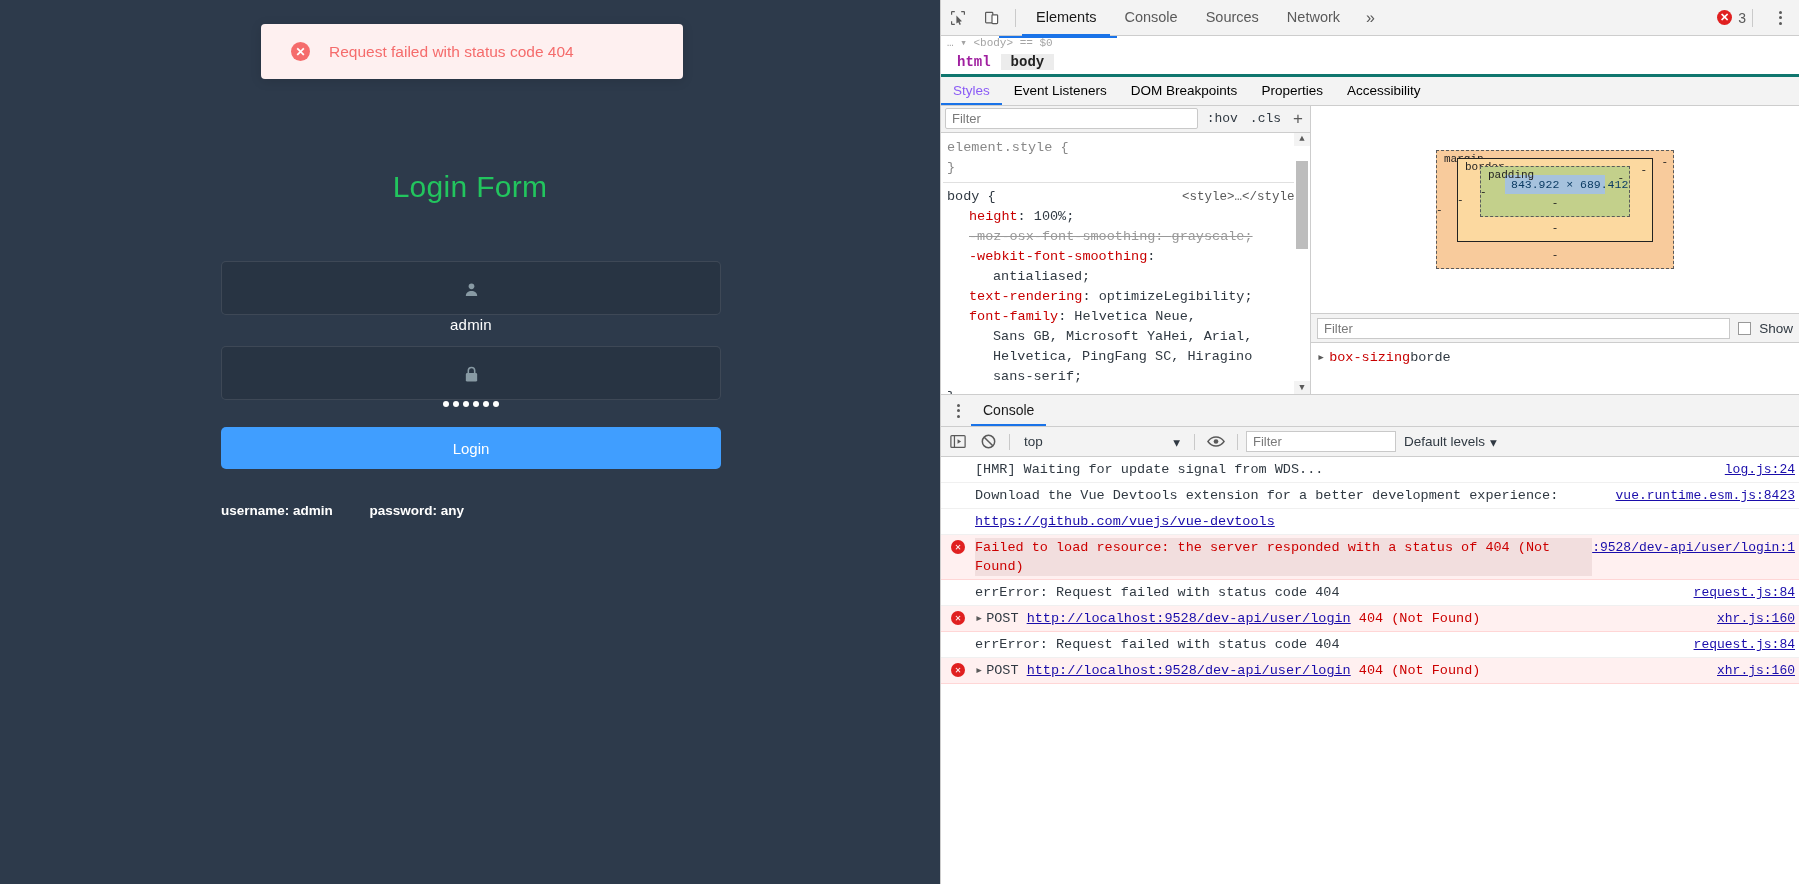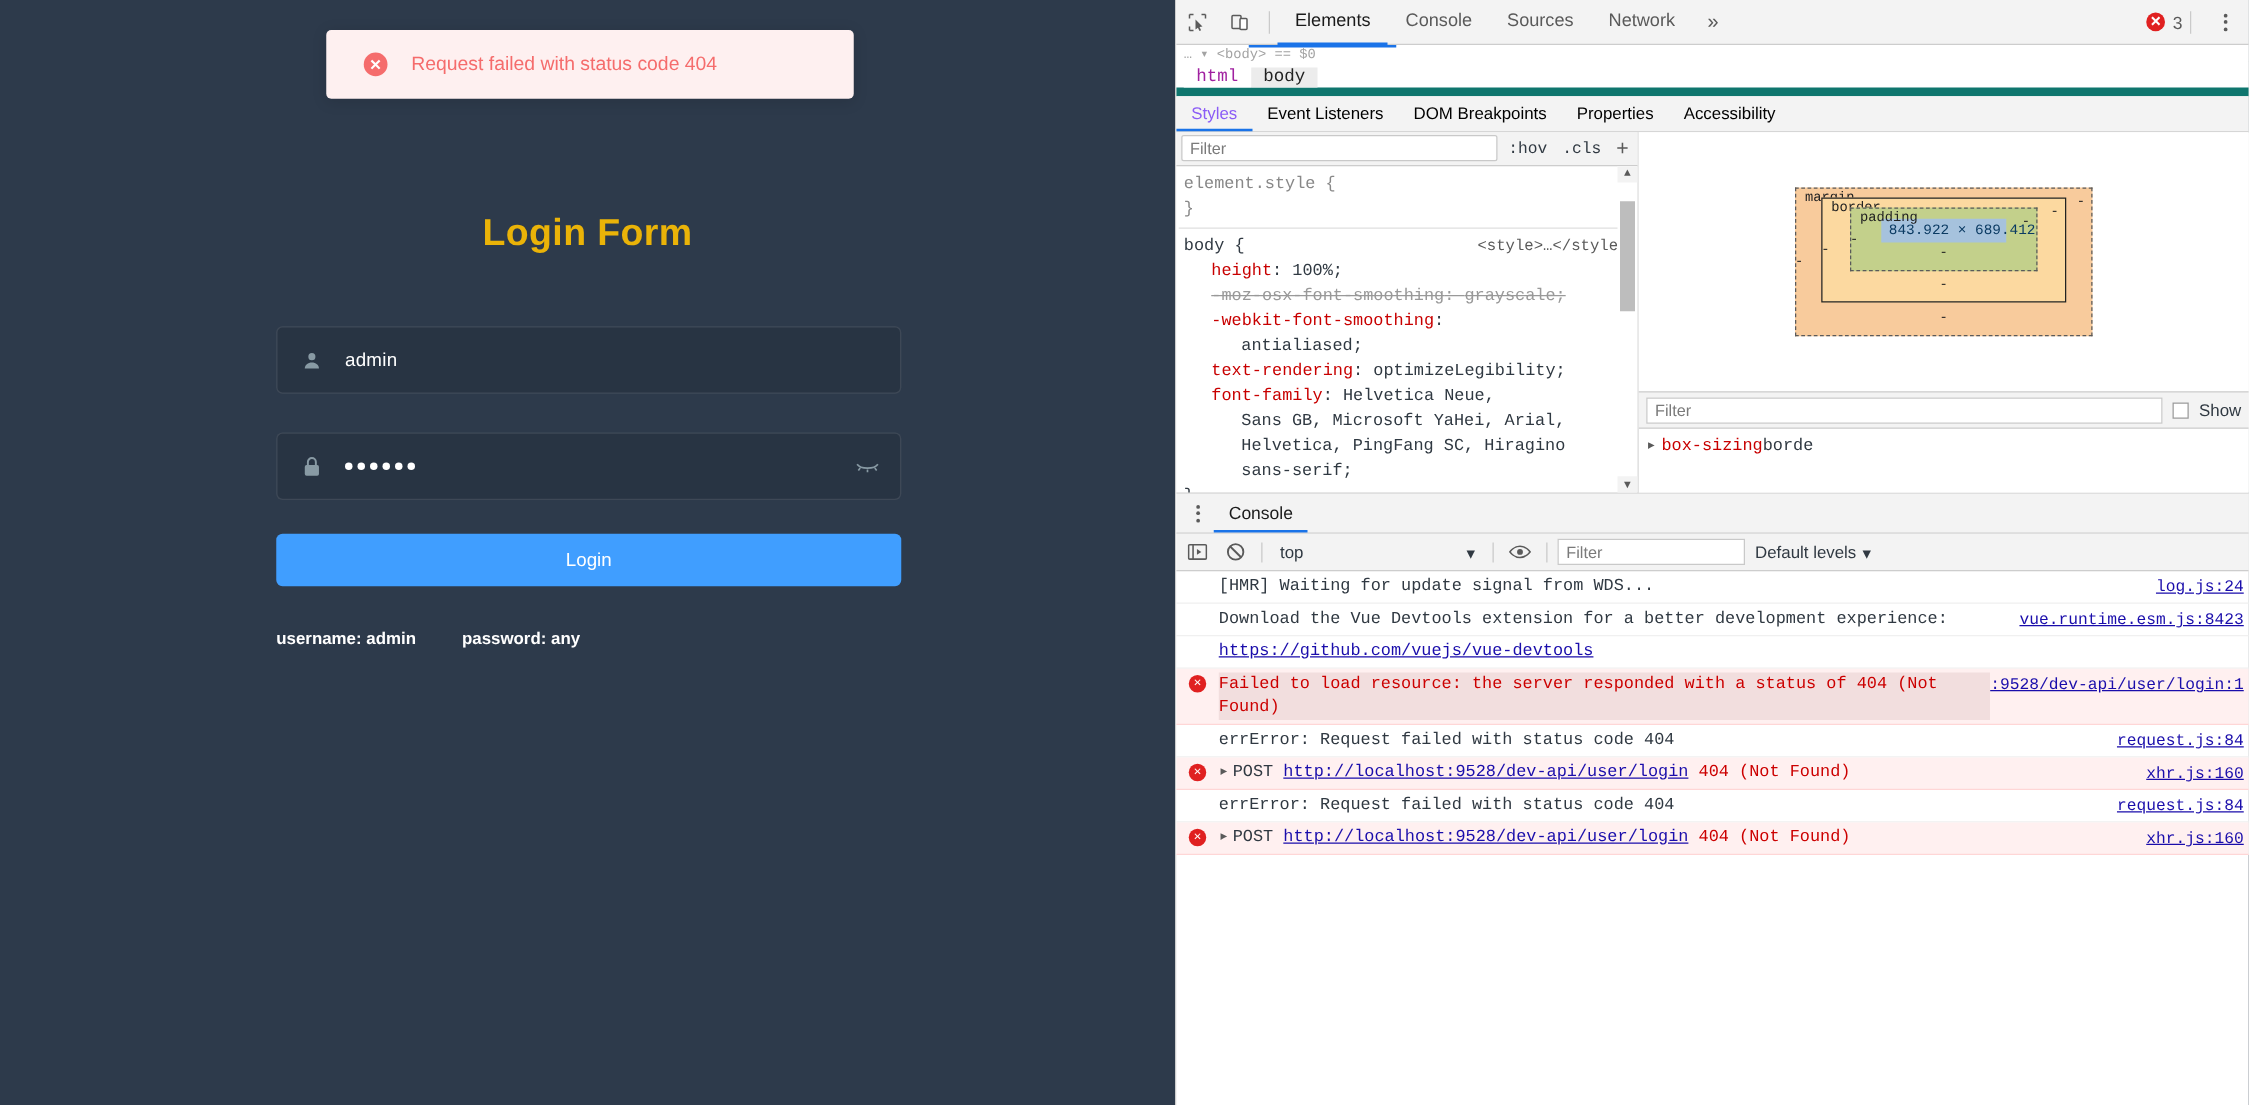--- a/index.html
+++ b/index.html
@@ -26,29 +26,29 @@
     width:19px; height:19px; border-radius:50%;
     background:#f56c6c; color:#fff;
     display:flex; align-items:center; justify-content:center;
     font-size:12px; line-height:1; flex:0 0 auto; font-weight:700;
   }
   .toast-text { margin-left:19px; color:#f56c6c; font-size:15.5px; }
 
   .login-wrap { position:absolute; left:0; top:0; width:940px; }
   .login-title {
     position:absolute; left:0; top:170px; width:940px;
-    text-align:center; color:#eab308; font-size:30px; font-weight:bold;
+    text-align:center; color:#22c55e; font-size:30px; font-weight:normal;
     letter-spacing:.3px;
   }
 
   .field {
     position:absolute; left:221px; width:500px; height:54px;
     background:rgba(0,0,0,.1);
     border:1px solid rgba(255,255,255,.1);
-    border-radius:5px; display:flex; align-items:center;
+    border-radius:5px; display:flex; align-items:center;flex-direction:column;
   }
   .field.username { top:261px; }
   .field.password { top:346px; }
   .field-icon {
     width:54px; flex:0 0 54px; display:flex; align-items:center;
     justify-content:center; color:#889aa4;
   }
   .field-value {
     flex:1 1 auto; color:#fff; font-size:15px; letter-spacing:.2px;
   }
@@ -108,22 +108,22 @@
   .dom-strip {
     height:13px; background:#fff; font-family:"Liberation Mono", monospace;
     font-size:11px; color:#a3a3a3; padding-left:6px; overflow:hidden;
     white-space:nowrap; position:relative;
   }
   .dom-strip .blue-underline{
     position:absolute; left:58px; top:0; width:118px; height:2px; background:#1a73e8;
   }
 
   .crumbs {
-    height:28px; background:#fff; border-bottom:7px solid #0f766e;
-    display:flex; align-items:flex-end; padding-left:6px;
+    height:28px; background:#fff; border-bottom:3px solid #0f766e;
+    display:flex; align-items:center; padding-left:6px;font-weight:bold;
   }
   .crumb {
     padding:0 10px; display:flex; align-items:center; font-size:14px;
     font-family:"Liberation Mono", monospace; cursor:pointer; color:#303942;
   }
   .crumb.selected { color:#a020a0; background:#fff; }
   .crumb.current { background:#ececec; color:#222; }
 
   .sub-tabs {
     height:29px; background:#f3f3f3; border-bottom:1px solid #cdcdcd;

